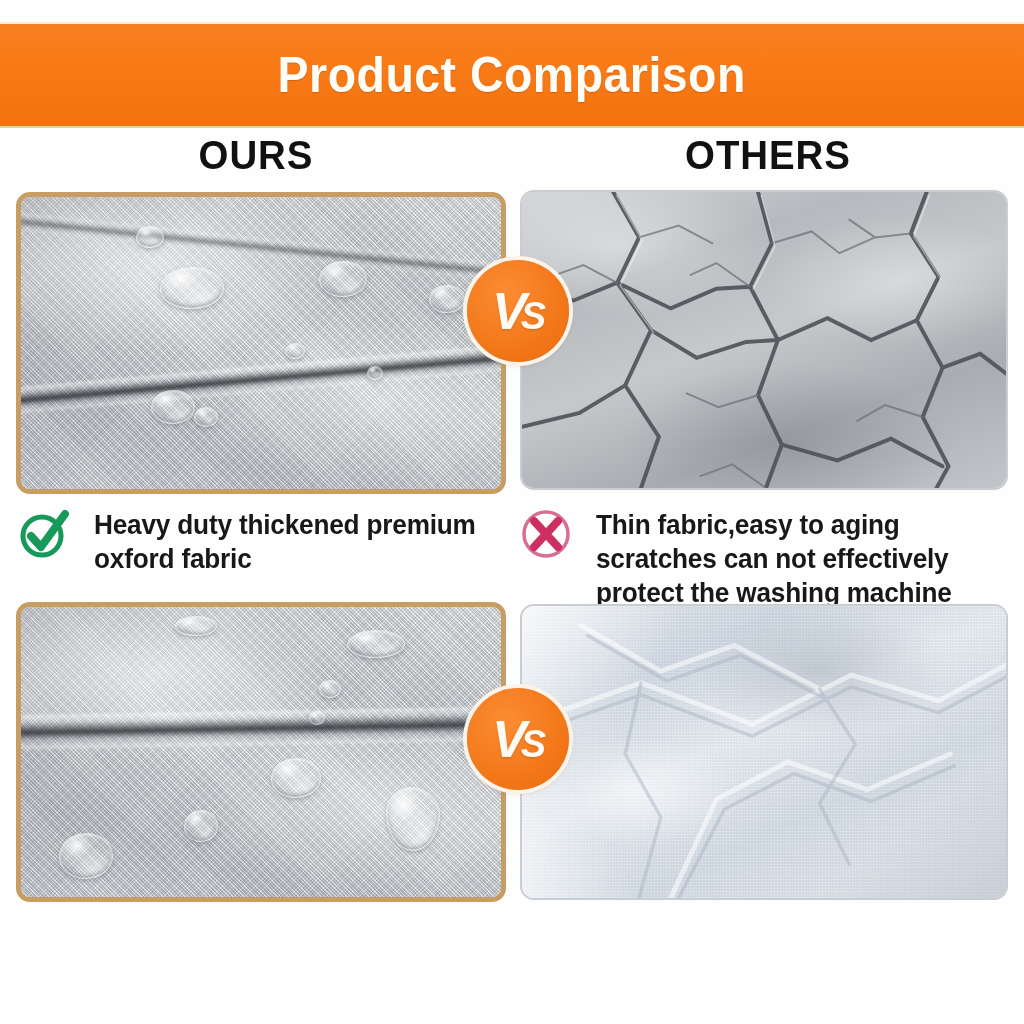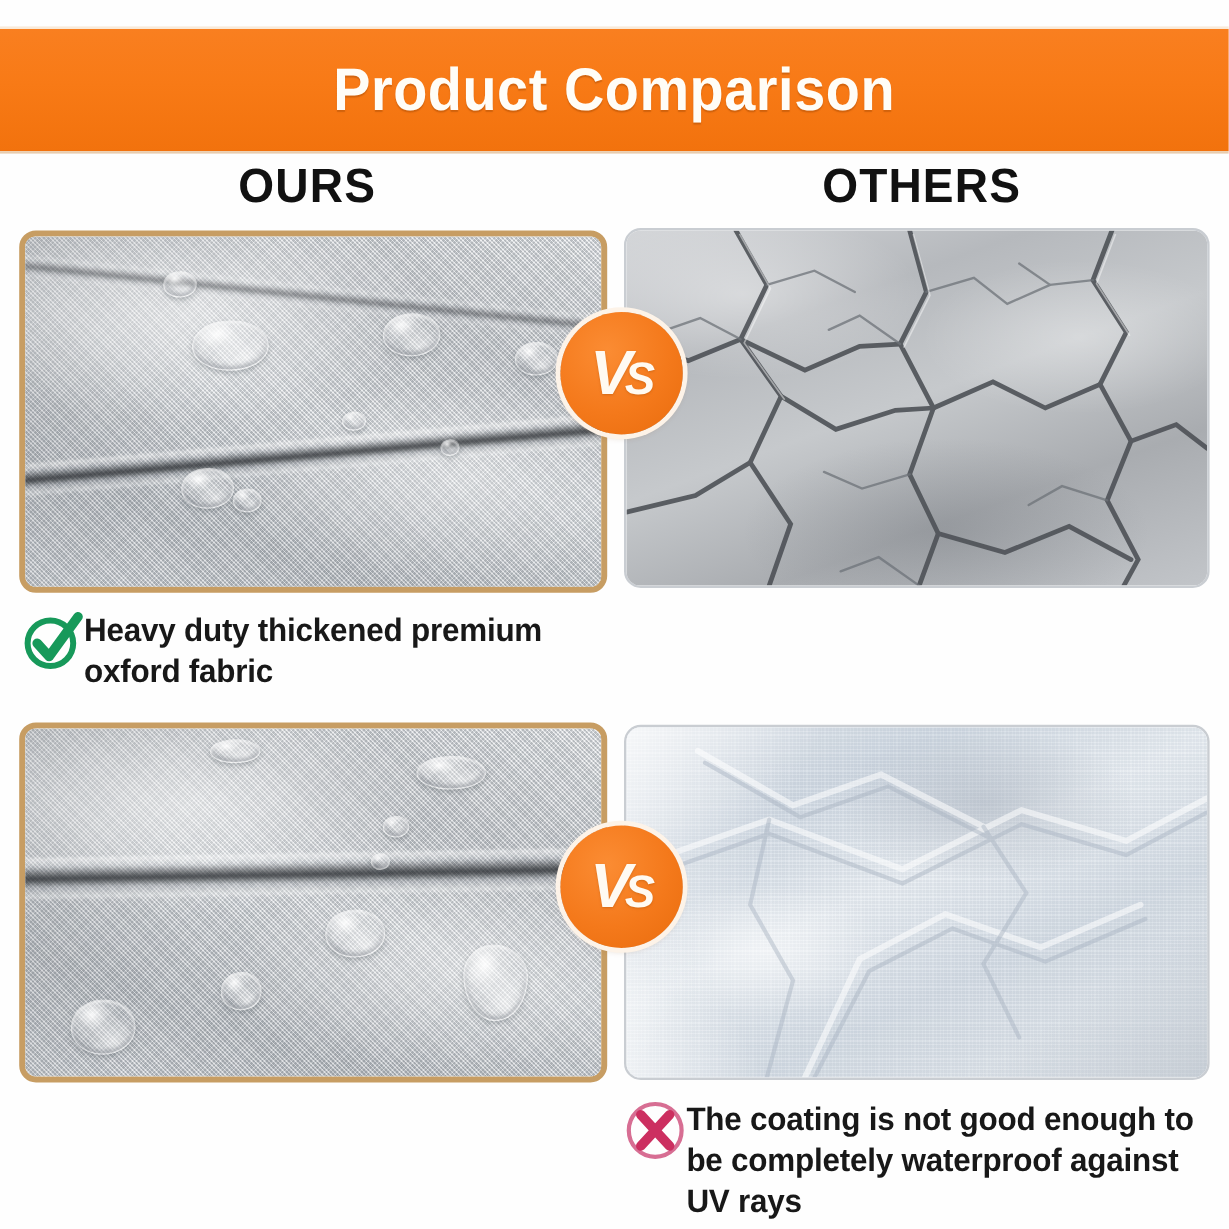--- a/index.html
+++ b/index.html
@@ -205,21 +205,21 @@
   .vs-badge .v-big { font-size: 52px; font-style: italic; }
   .vs-badge .s-small { font-size: 38px; font-style: italic; margin-left: -4px; }
   .vs-1 { left: 467px; top: 260px; }
   .vs-2 { left: 467px; top: 688px; }
 
   
   .feature {
     position: absolute;
     display: flex;
     align-items: flex-start;
-    gap: 0;
+    gap: 24px;
   }
   .f-ours-1   { left: 18px;  top: 506px; width: 480px; }
   .f-others-1 { left: 520px; top: 506px; width: 500px; }
   .f-ours-2   { left: 18px;  top: 914px; width: 480px; }
   .f-others-2 { left: 520px; top: 914px; width: 500px; }
 
   .mark {
     flex: 0 0 auto;
     width: 52px;
     height: 52px;
@@ -307,20 +307,28 @@
   </div>
 
   <div class="feature f-ours-1">
     <svg class="mark" viewBox="0 0 52 52">
       <circle cx="24" cy="28" r="19" fill="none" stroke="#17995a" stroke-width="5"></circle>
       <path d="M13 28 L23 39 L47 6" fill="none" stroke="#17995a" stroke-width="8" stroke-linecap="round" stroke-linejoin="round"></path>
     </svg>
     <div class="feature-text">Heavy duty thickened premium oxford fabric</div>
   </div>
 
+  <div class="feature f-others-1">
+    <svg class="mark" viewBox="0 0 52 52">
+      <circle cx="26" cy="26" r="22" fill="none" stroke="#d4traverse" stroke-width="0"></circle>
+      <circle cx="26" cy="26" r="22" fill="none" stroke="#d76e93" stroke-width="3.5"></circle>
+      <path d="M14 13 L38 39 M38 13 L14 39" fill="none" stroke="#cc2f60" stroke-width="8" stroke-linecap="round"></path>
+    </svg>
+    <div class="feature-text">Thin fabric,easy to aging scratches can not effectively protect the washing machine</div>
+  </div>
 
   <div class="panel panel-ours p-bl">
     <div class="img-inner tex-oxford">
       <div class="weave"></div>
       <div class="sheen"></div>
       <div class="fold" style="top:36%;height:34px;transform:rotate(-1deg);"></div>
       <div class="drop" style="left:32%;top:3%;width:40px;height:18px;"></div>
       <div class="drop" style="left:68%;top:8%;width:56px;height:26px;"></div>
       <div class="drop" style="left:62%;top:25%;width:20px;height:16px;"></div>
       <div class="drop" style="left:52%;top:52%;width:48px;height:38px;"></div>
@@ -353,21 +361,14 @@
   </div>
 
   <div class="vs-badge vs-2">
     <span class="vs-text">
       <span class="v-big">V</span>
         <span class="s-small">S</span>
     </span>
   </div>
 
 
-  <div class="feature f-others-2">
-    <svg class="mark" viewBox="0 0 52 52">
-      <circle cx="26" cy="26" r="22" fill="none" stroke="#d76e93" stroke-width="3.5"></circle>
-      <path d="M14 13 L38 39 M38 13 L14 39" fill="none" stroke="#cc2f60" stroke-width="8" stroke-linecap="round"></path>
-    </svg>
-    <div class="feature-text">The coating is not good enough to be completely waterproof against UV rays</div>
-  </div>
 
 </div>
 
 </body></html>

